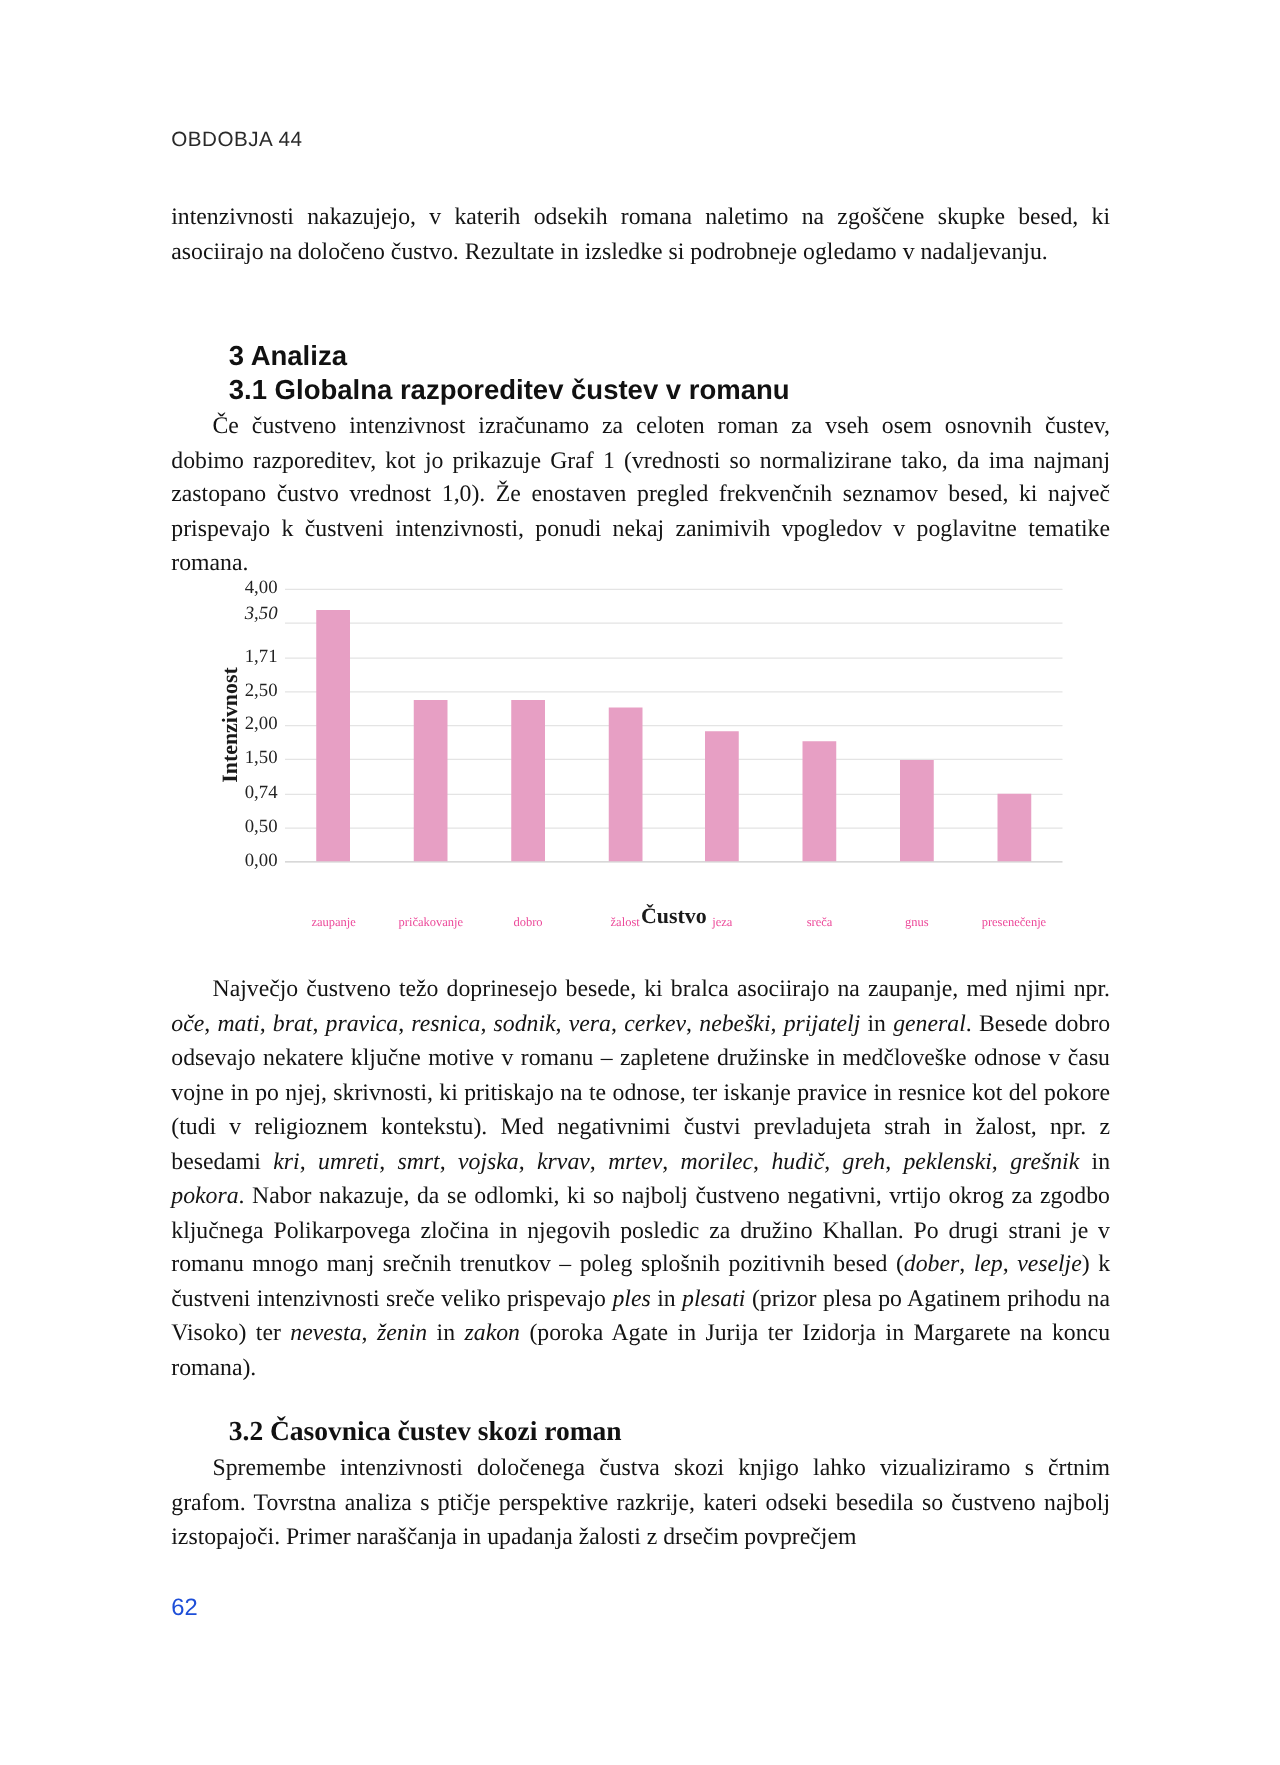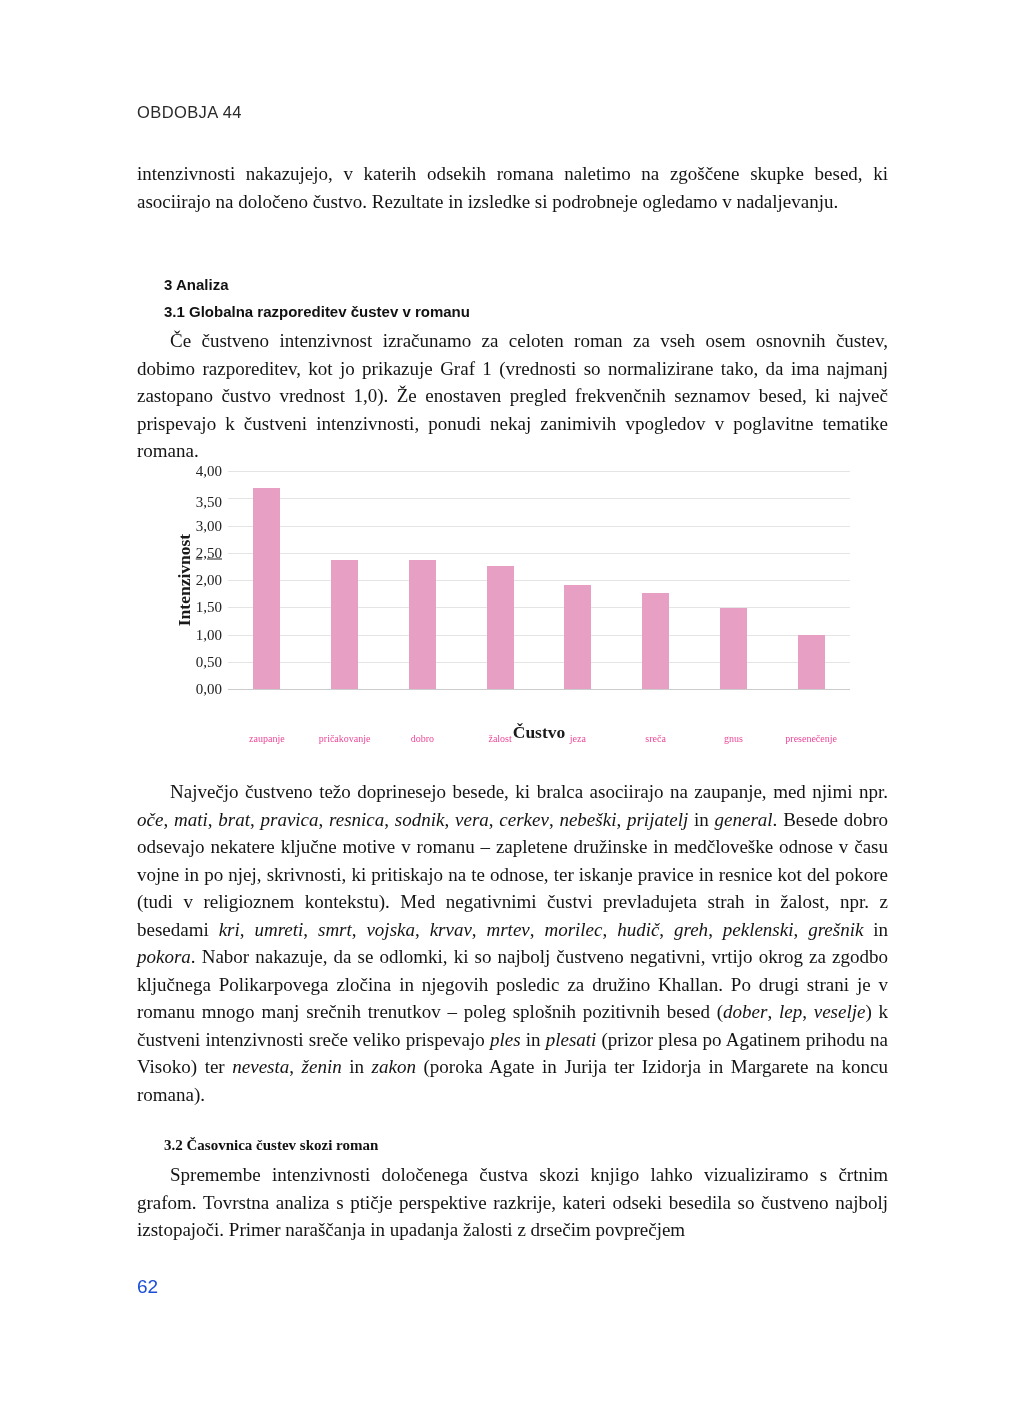--- a/index.html
+++ b/index.html
@@ -36,25 +36,25 @@
   }
   .indent { text-indent: 33px; }
 
   .intro           { top: 160px; }
   .para-globalna   { top: 327px; }
   .para-discussion { top: 778px; }
   .para-casovnica  { top: 1161px; }
 
   .heading {
     position: absolute;
-    left: 164px;
+    left: 183px;
     margin: 0;
     font-family: "Liberation Sans", sans-serif;
     font-weight: bold;
-    font-size: 15px;
+    font-size: 22px;
     line-height: 24px;
     color: #111111;
   }
   .h-analiza   { top: 273px; }
   .h-globalna  { top: 300px; }
   .h-casovnica { top: 1133px; font-family: Liberation Serif, serif; }
 
   .caption {
     position: absolute;
     left: 170px;
@@ -141,31 +141,31 @@
 
   <p class="body-text indent para-globalna">Če čustveno intenzivnost izračunamo za celoten roman za vseh osem osnovnih čustev, dobimo razporeditev, kot jo prikazuje Graf 1 (vrednosti so normalizirane tako, da ima najmanj zastopano čustvo vrednost 1,0). Že enostaven pregled frekvenčnih seznamov besed, ki največ prispevajo k čustveni intenzivnosti, ponudi nekaj zanimivih vpogledov v poglavitne tematike romana.</p>
 
   <figure class="chart-figure">
     <div class="chart">
         <div class="gridline" style="left: 60px; width: 622px; top: 234px; background: rgb(204, 204, 204);"></div>
         <div class="y-tick" style="top: 234px;">0,00</div>
         <div class="gridline" style="left: 60px; width: 622px; top: 206.75px; background: rgb(228, 228, 228);"></div>
         <div class="y-tick" style="top: 206.75px;">0,50</div>
         <div class="gridline" style="left: 60px; width: 622px; top: 179.5px; background: rgb(228, 228, 228);"></div>
-        <div class="y-tick" style="top: 179.5px;">1,00</div>
+        <div class="y-tick" style="top: 179.5px;">0,74</div>
         <div class="gridline" style="left: 60px; width: 622px; top: 152.25px; background: rgb(228, 228, 228);"></div>
         <div class="y-tick" style="top: 152.25px;">1,50</div>
         <div class="gridline" style="left: 60px; width: 622px; top: 125px; background: rgb(228, 228, 228);"></div>
         <div class="y-tick" style="top: 125px;">2,00</div>
         <div class="gridline" style="left: 60px; width: 622px; top: 97.75px; background: rgb(228, 228, 228);"></div>
-        <div class="y-tick" style="top: 97.75px; text-decoration: underline;">2,50</div>
+        <div class="y-tick" style="top: 97.75px;">2,50</div>
         <div class="gridline" style="left: 60px; width: 622px; top: 70.5px; background: rgb(228, 228, 228);"></div>
-        <div class="y-tick" style="top: 70.5px;">3,00</div>
+        <div class="y-tick" style="top: 70.5px;">1,71</div>
         <div class="gridline" style="left: 60px; width: 622px; top: 43.25px; background: rgb(228, 228, 228);"></div>
-        <div class="y-tick" style="top: 47px;">3,50</div>
+        <div class="y-tick" style="top: 37px; font-style: italic;">3,50</div>
         <div class="gridline" style="left: 60px; width: 622px; top: 16px; background: rgb(228, 228, 228);"></div>
         <div class="y-tick" style="top: 16px;">4,00</div>
         <div class="bar" style="left: 85.375px; top: 32.895px; width: 27px; height: 201.105px; background: rgb(231, 159, 196);"></div>
         <div class="x-tick" style="left: 98.875px; top: 242px;">zaupanje</div>
         <div class="bar" style="left: 163.125px; top: 105.38px; width: 27px; height: 128.62px; background: rgb(231, 159, 196);"></div>
         <div class="x-tick" style="left: 176.625px; top: 242px;">pričakovanje</div>
         <div class="bar" style="left: 240.875px; top: 105.38px; width: 27px; height: 128.62px; background: rgb(231, 159, 196);"></div>
         <div class="x-tick" style="left: 254.375px; top: 242px;">dobro</div>
         <div class="bar" style="left: 318.625px; top: 111.375px; width: 27px; height: 122.625px; background: rgb(231, 159, 196);"></div>
         <div class="x-tick" style="left: 332.125px; top: 242px;">žalost</div>

